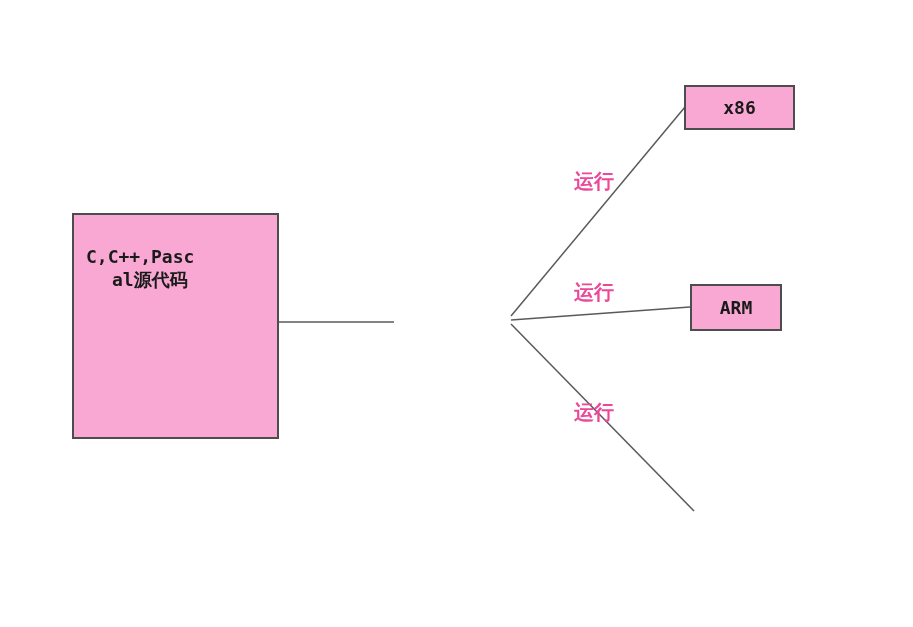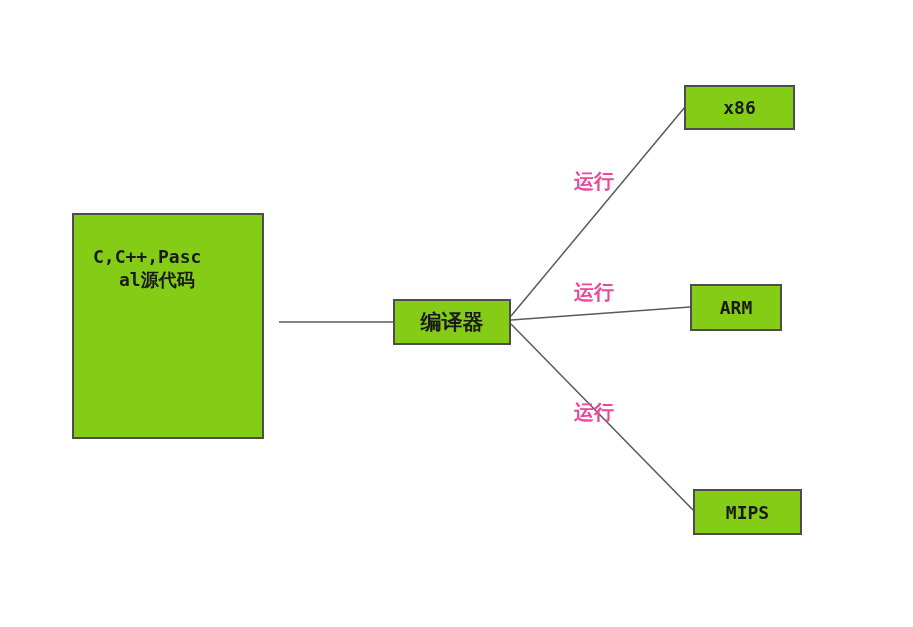--- a/index.html
+++ b/index.html
@@ -23,37 +23,37 @@
     width: 913px;
     height: 627px;
   }
   .edges-svg line {
     stroke: #5a5a5a;
     stroke-width: 1.5;
   }
   .node {
     position: absolute;
     border: 2px solid #4d4d4d;
-    background: #84cc16;
+    background: #f9a8d4;
     box-sizing: border-box;
     font-weight: bold;
   }
   .node.center {
     display: flex;
     align-items: center;
     justify-content: center;
   }
   .source-node {
     left: 72px;
     top: 213px;
-    width: 192px;
+    width: 207px;
     height: 226px;
     font-size: 18px;
     line-height: 23px;
-    padding: 30px 0 0 19px;
+    padding: 30px 0 0 12px;
   }
   .source-node .line2 {
     padding-left: 2px;
     margin-left: 24px;
   }
   .compiler-node {
     left: 393px;
     top: 299px;
     width: 118px;
     height: 46px;
@@ -100,23 +100,21 @@
     <line x1="511" y1="316" x2="685" y2="107"></line>
     <line x1="511" y1="320" x2="690" y2="307"></line>
     <line x1="511" y1="324" x2="694" y2="511"></line>
   </svg>
 
   <div class="node source-node">
     <div class="line1">C,C++,Pasc</div>
     <div class="line2">al源代码</div>
   </div>
 
-  <div class="node center compiler-node">编译器</div>
 
   <div class="node center target-x86">x86</div>
   <div class="node center target-arm">ARM</div>
-  <div class="node center target-mips">MIPS</div>
 
   <div class="edge-label top">运行</div>
   <div class="edge-label mid">运行</div>
   <div class="edge-label bottom">运行</div>
 
 </div>
 
 </body></html>

